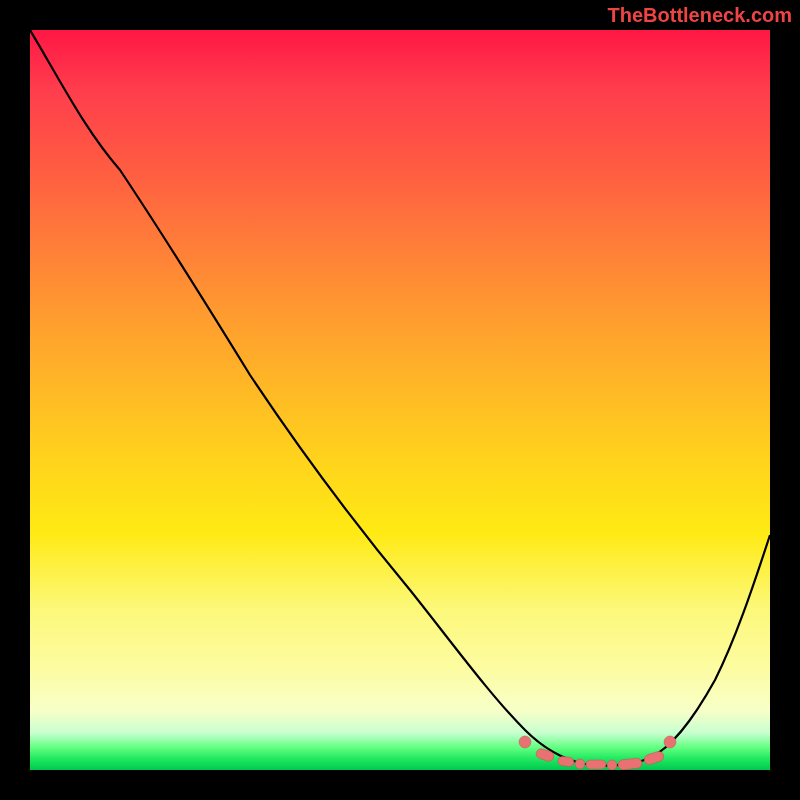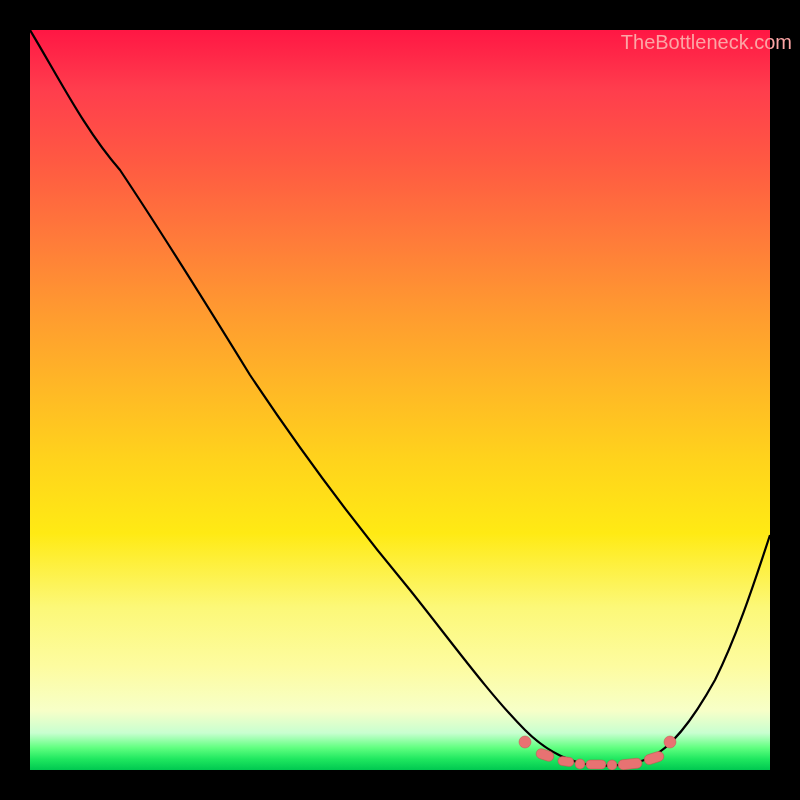--- a/index.html
+++ b/index.html
@@ -14,25 +14,24 @@
   .outer {
     width: 800px;
     height: 800px;
     position: relative;
     background: #000;
   }
   .watermark {
     position: absolute;
     top: 4px;
     right: 8px;
-    color: #fca5a5;
+    color: #ef4444;
     font-size: 20px;
-    font-weight: normal;
+    font-weight: bold;
     z-index: 10;
-    margin-top: 27px;
   }
   .plot-frame {
     position: absolute;
     left: 30px;
     top: 30px;
     width: 740px;
     height: 740px;
     background: #000;
     overflow: hidden;
   }

